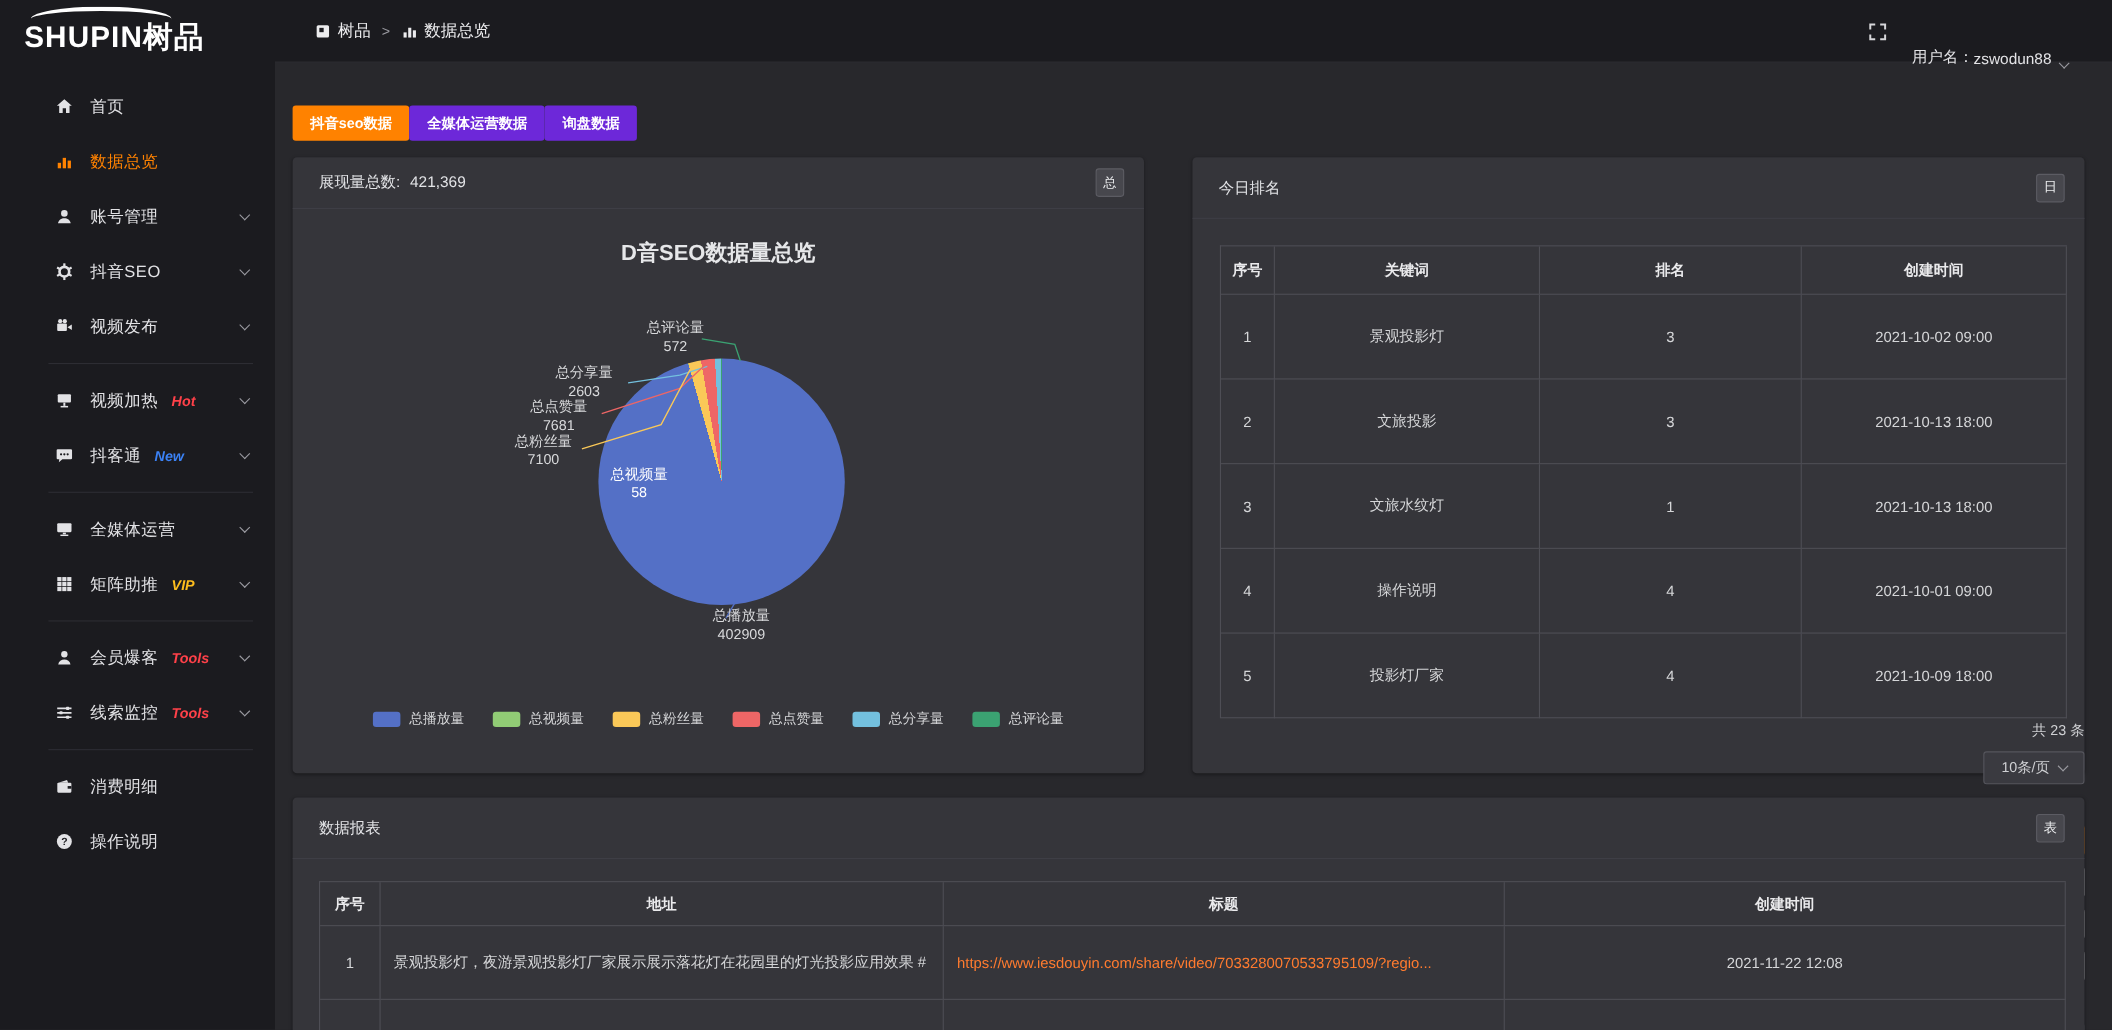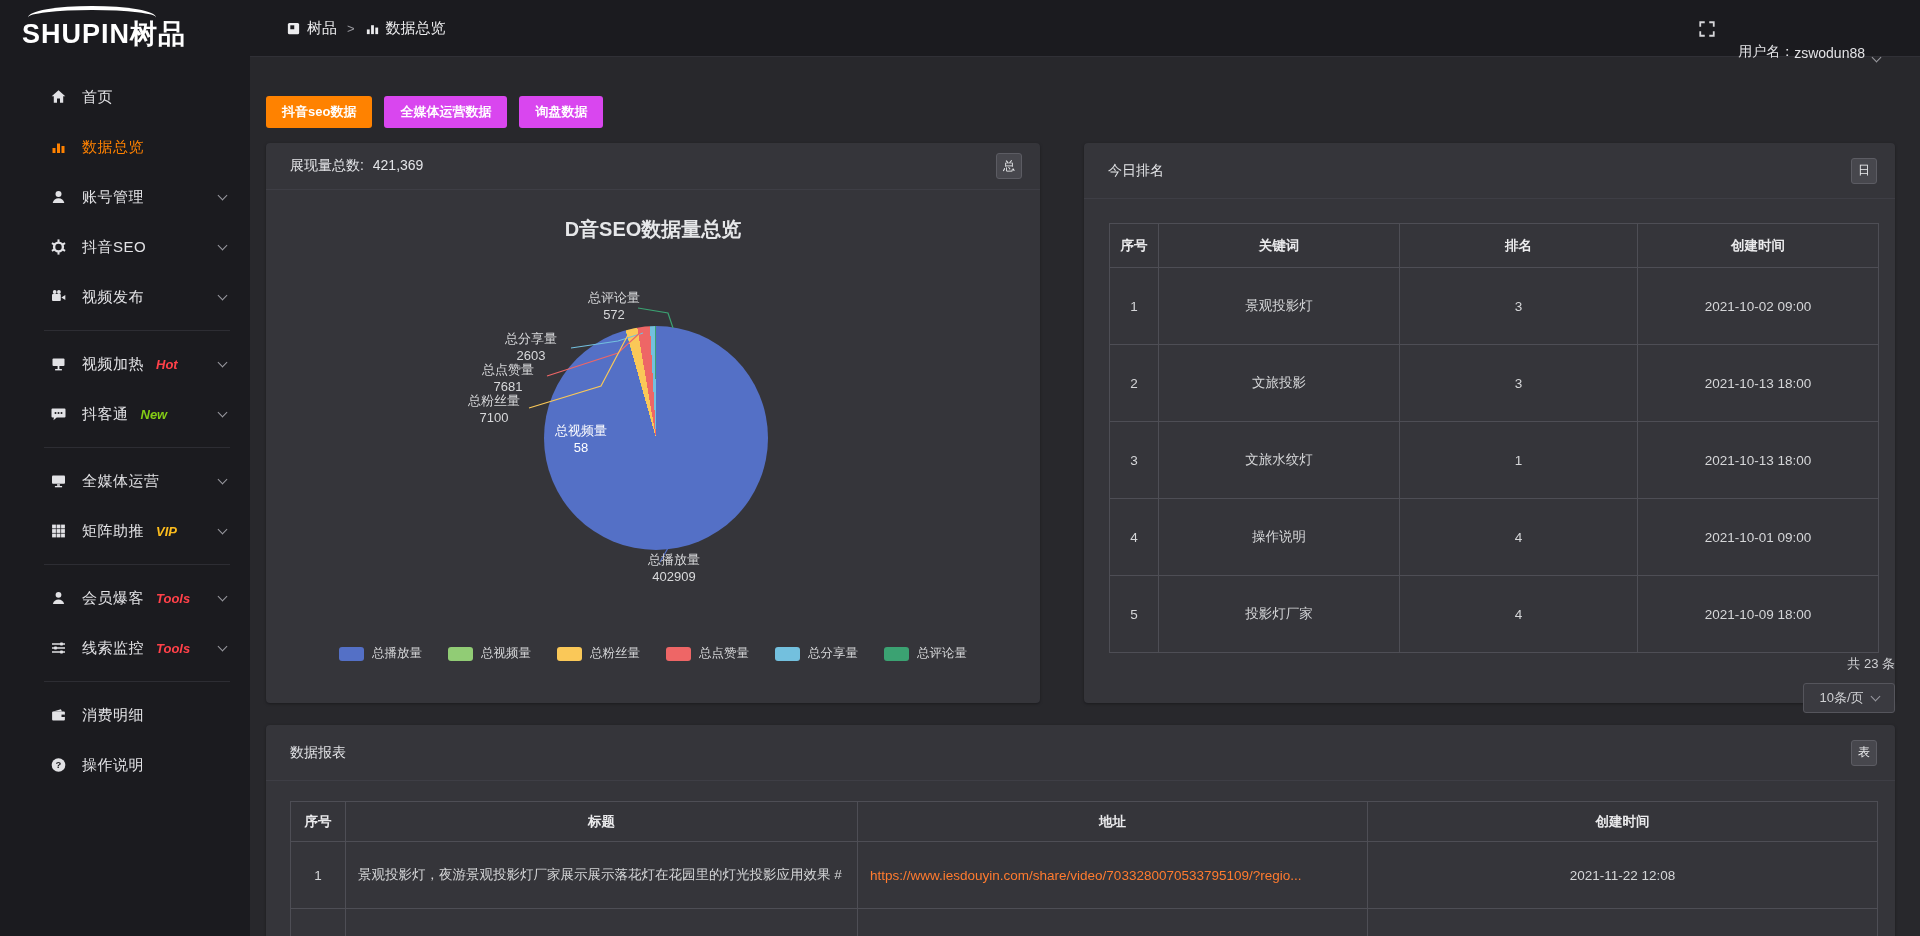--- a/index.html
+++ b/index.html
@@ -28,23 +28,23 @@
   .mi .ic { width:18px; height:16px; margin-right:14px; display:inline-flex; align-items:center; }
   .mi .lbl { letter-spacing:.5px; }
   .mi .badge { font-style:italic; font-weight:bold; font-size:13px; margin-left:12px; }
   .mi .chev { margin-left:auto; }
   .mi.active { color:var(--accent); }
   .mdiv { height:1px; background:#2d2d33; margin:8px 20px; }
   svg.icn { fill:currentColor; stroke:none; }
 
   
   .main { position:absolute; left:250px; top:57px; width:1670px; height:879px; background:#28282c; }
-  .tabs { position:absolute; left:16px; top:39px; display:flex; gap:12px; }
+  .tabs { position:absolute; left:16px; top:39px; display:flex; }
   .tab { height:32px; padding:0 16px; display:flex; align-items:center; font-size:13px; color:#fff;
-         background:#d946ef; border-radius:3px; cursor:pointer; font-weight:bold; }
+         background:#6d28d9; border-radius:3px; cursor:pointer; font-weight:bold; }
   .tab.active { background:var(--accent); }
 
   .panel { position:absolute; background:var(--panel); border-radius:4px; box-shadow:0 1px 3px rgba(0,0,0,.35); }
   #panel-impressions { left:16px;  top:86px;  width:774px;  height:560px; }
   #panel-rank        { left:834px; top:86px;  width:811px;  height:560px; }
   #panel-report      { left:16px;  top:668px; width:1629px; height:400px; }
 
   .phead { height:47px; border-bottom:1px solid #3e3e45; display:flex; align-items:center; padding:0 24px;
            color:#e3e4e7; font-size:14px; position:relative; }
   #panel-rank .phead, #panel-report .phead { height:56px; }
@@ -185,21 +185,21 @@
     <div class="mi">
       <span class="ic">
           <svg class="icn" width="17" height="16" viewBox="0 0 16 16">
             <path d="M2 2.4h12a1 1 0 0 1 1 1v7.2a1 1 0 0 1-1 1H6.2L3 14.2l.4-2.6H2a1 1 0 0 1-1-1V3.4a1 1 0 0 1 1-1z"></path>
             <circle cx="5" cy="7" r="1" fill="#1b1b1f"></circle>
             <circle cx="8" cy="7" r="1" fill="#1b1b1f"></circle>
             <circle cx="11" cy="7" r="1" fill="#1b1b1f"></circle>
           </svg>
         </span>
       <span class="lbl">抖客通</span>
-      <span class="badge" style="color: #84cc16;">New</span>
+      <span class="badge" style="color: #3b82f6;">New</span>
       <span class="chev"></span>
     </div>
 
     <div class="mdiv"></div>
 
     <div class="mi">
       <span class="ic">
           <svg class="icn" width="17" height="16" viewBox="0 0 16 16">
             <rect x="1.5" y="2.6" width="13" height="8.2" rx="1"></rect>
             <rect x="6.6" y="11.2" width="2.8" height="1.6"></rect>
@@ -457,22 +457,22 @@
     </div>
   </div>
 
   <div class="panel" id="panel-report">
     <div class="phead">
       <span>数据报表</span>
       <span class="corner-btn">表</span>
     </div>
     <div class="gtable rep-table">
       <div class="gc hd">序号</div>
+      <div class="gc hd">地址</div>
       <div class="gc hd">标题</div>
-      <div class="gc hd">地址</div>
       <div class="gc hd">创建时间</div>
 
       <div class="gc">1</div>
       <div class="gc left ttl">景观投影灯，夜游景观投影灯厂家展示展示落花灯在花园里的灯光投影应用效果 #</div>
       <div class="gc left url">https://www.iesdouyin.com/share/video/7033280070533795109/?regio...</div>
       <div class="gc">2021-11-22 12:08</div>
 
       <div class="gc"></div>
       <div class="gc"></div>
       <div class="gc"></div>

